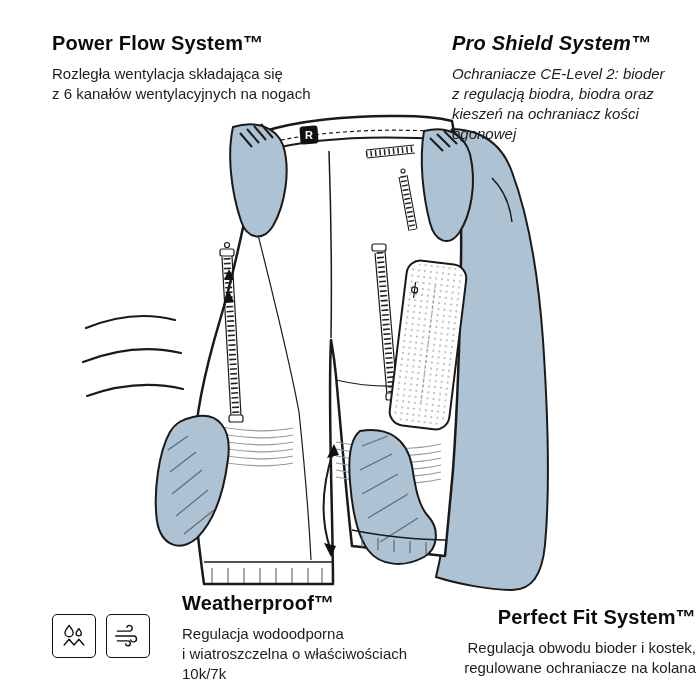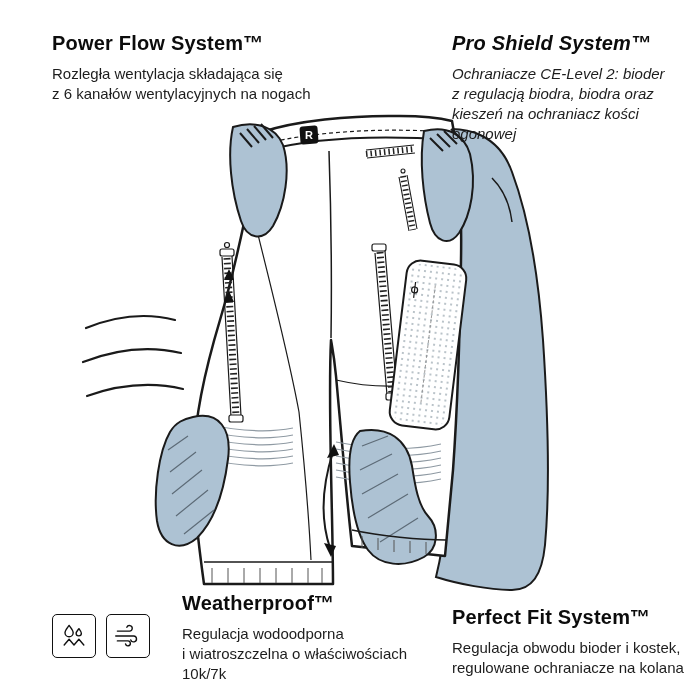--- a/index.html
+++ b/index.html
@@ -9,21 +9,21 @@
     font-family:"Liberation Sans", sans-serif;
     --accent:#adc2d3;
   }
   .feature{position:absolute;}
   .feature h2{font-size:20px;font-weight:700;margin:0 0 9px;letter-spacing:.2px;color:#0c0c0c;}
   .feature .lines{font-size:15px;line-height:20px;color:#1d1d1d;}
   .feature .lines span{display:block;}
   .tl{left:52px;top:32px;width:300px;}
   .tr{left:452px;top:32px;width:240px;font-style:italic;}
   .bl-text{left:182px;top:592px;width:266px;}
-  .br{left:452px;top:606px;width:244px;}
+  .br{left:452px;top:606px;width:244px;text-align:right;}
   .icon-row{position:absolute;left:52px;top:614px;display:flex;gap:10px;}
   .icon-box{width:44px;height:44px;border:1.5px solid #111;border-radius:5px;
     display:flex;align-items:center;justify-content:center;box-sizing:border-box;background:#fff;}
   .stage{position:absolute;left:0;top:0;width:700px;height:700px;}
   
   .ink{stroke:#1a1a1a;fill:none;}
   .fillw{fill:#ffffff;stroke:#1a1a1a;}
   .accent{fill:var(--accent);stroke:#1a1a1a;}
   .teeth{stroke:#222;fill:none;}
   .rib{stroke:#8f9aa3;fill:none;}

